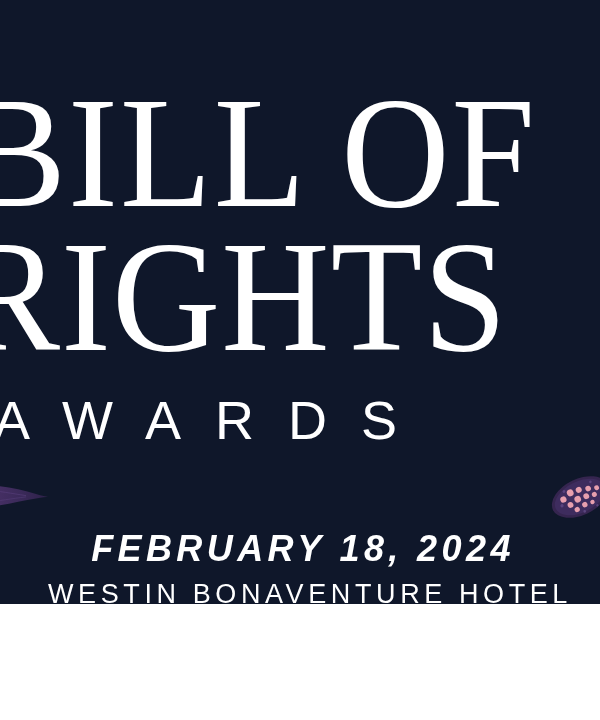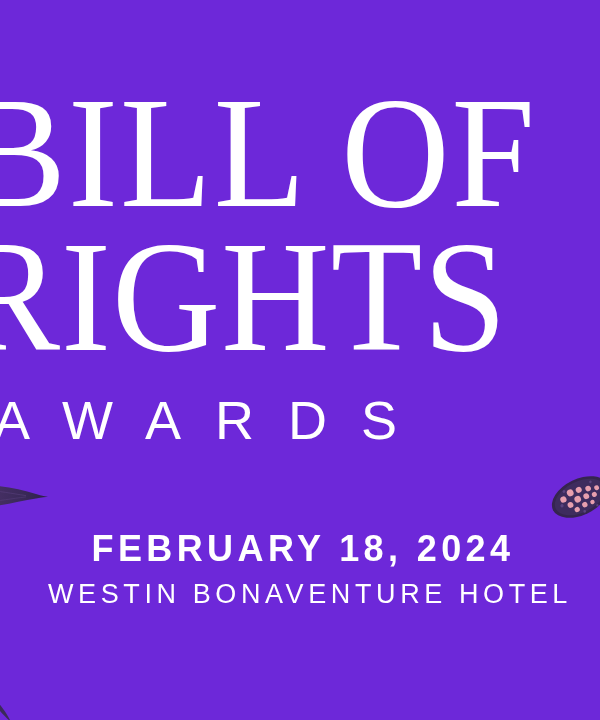--- a/index.html
+++ b/index.html
@@ -10,22 +10,22 @@
   body {
     width: 600px;
     height: 720px;
     overflow: hidden;
     font-family: "Liberation Sans", sans-serif;
   }
 
   #poster {
     position: relative;
     width: 600px;
-    height: 720px;
-    background: #6d28d9;
+    height: 604px;
+    background: #0f172a;
     overflow: hidden;
   }
 
   
   .decor {
     position: absolute;
     pointer-events: none;
   }
 
   
@@ -115,20 +115,21 @@
   #event-date {
     color: #FFFFFF;
     font-family: "Liberation Sans", sans-serif;
     font-weight: 700;
     font-size: 36px;
     letter-spacing: 4.4px;
     white-space: nowrap;
     line-height: 1.18;
     margin: 0;
     padding-left: 6px;
+    font-style: italic;
   }
 
   #event-venue {
     color: #FFFFFF;
     font-family: "Liberation Sans", sans-serif;
     font-weight: 300;
     font-size: 27px;
     letter-spacing: 4.6px;
     white-space: nowrap;
     line-height: 1.2;

